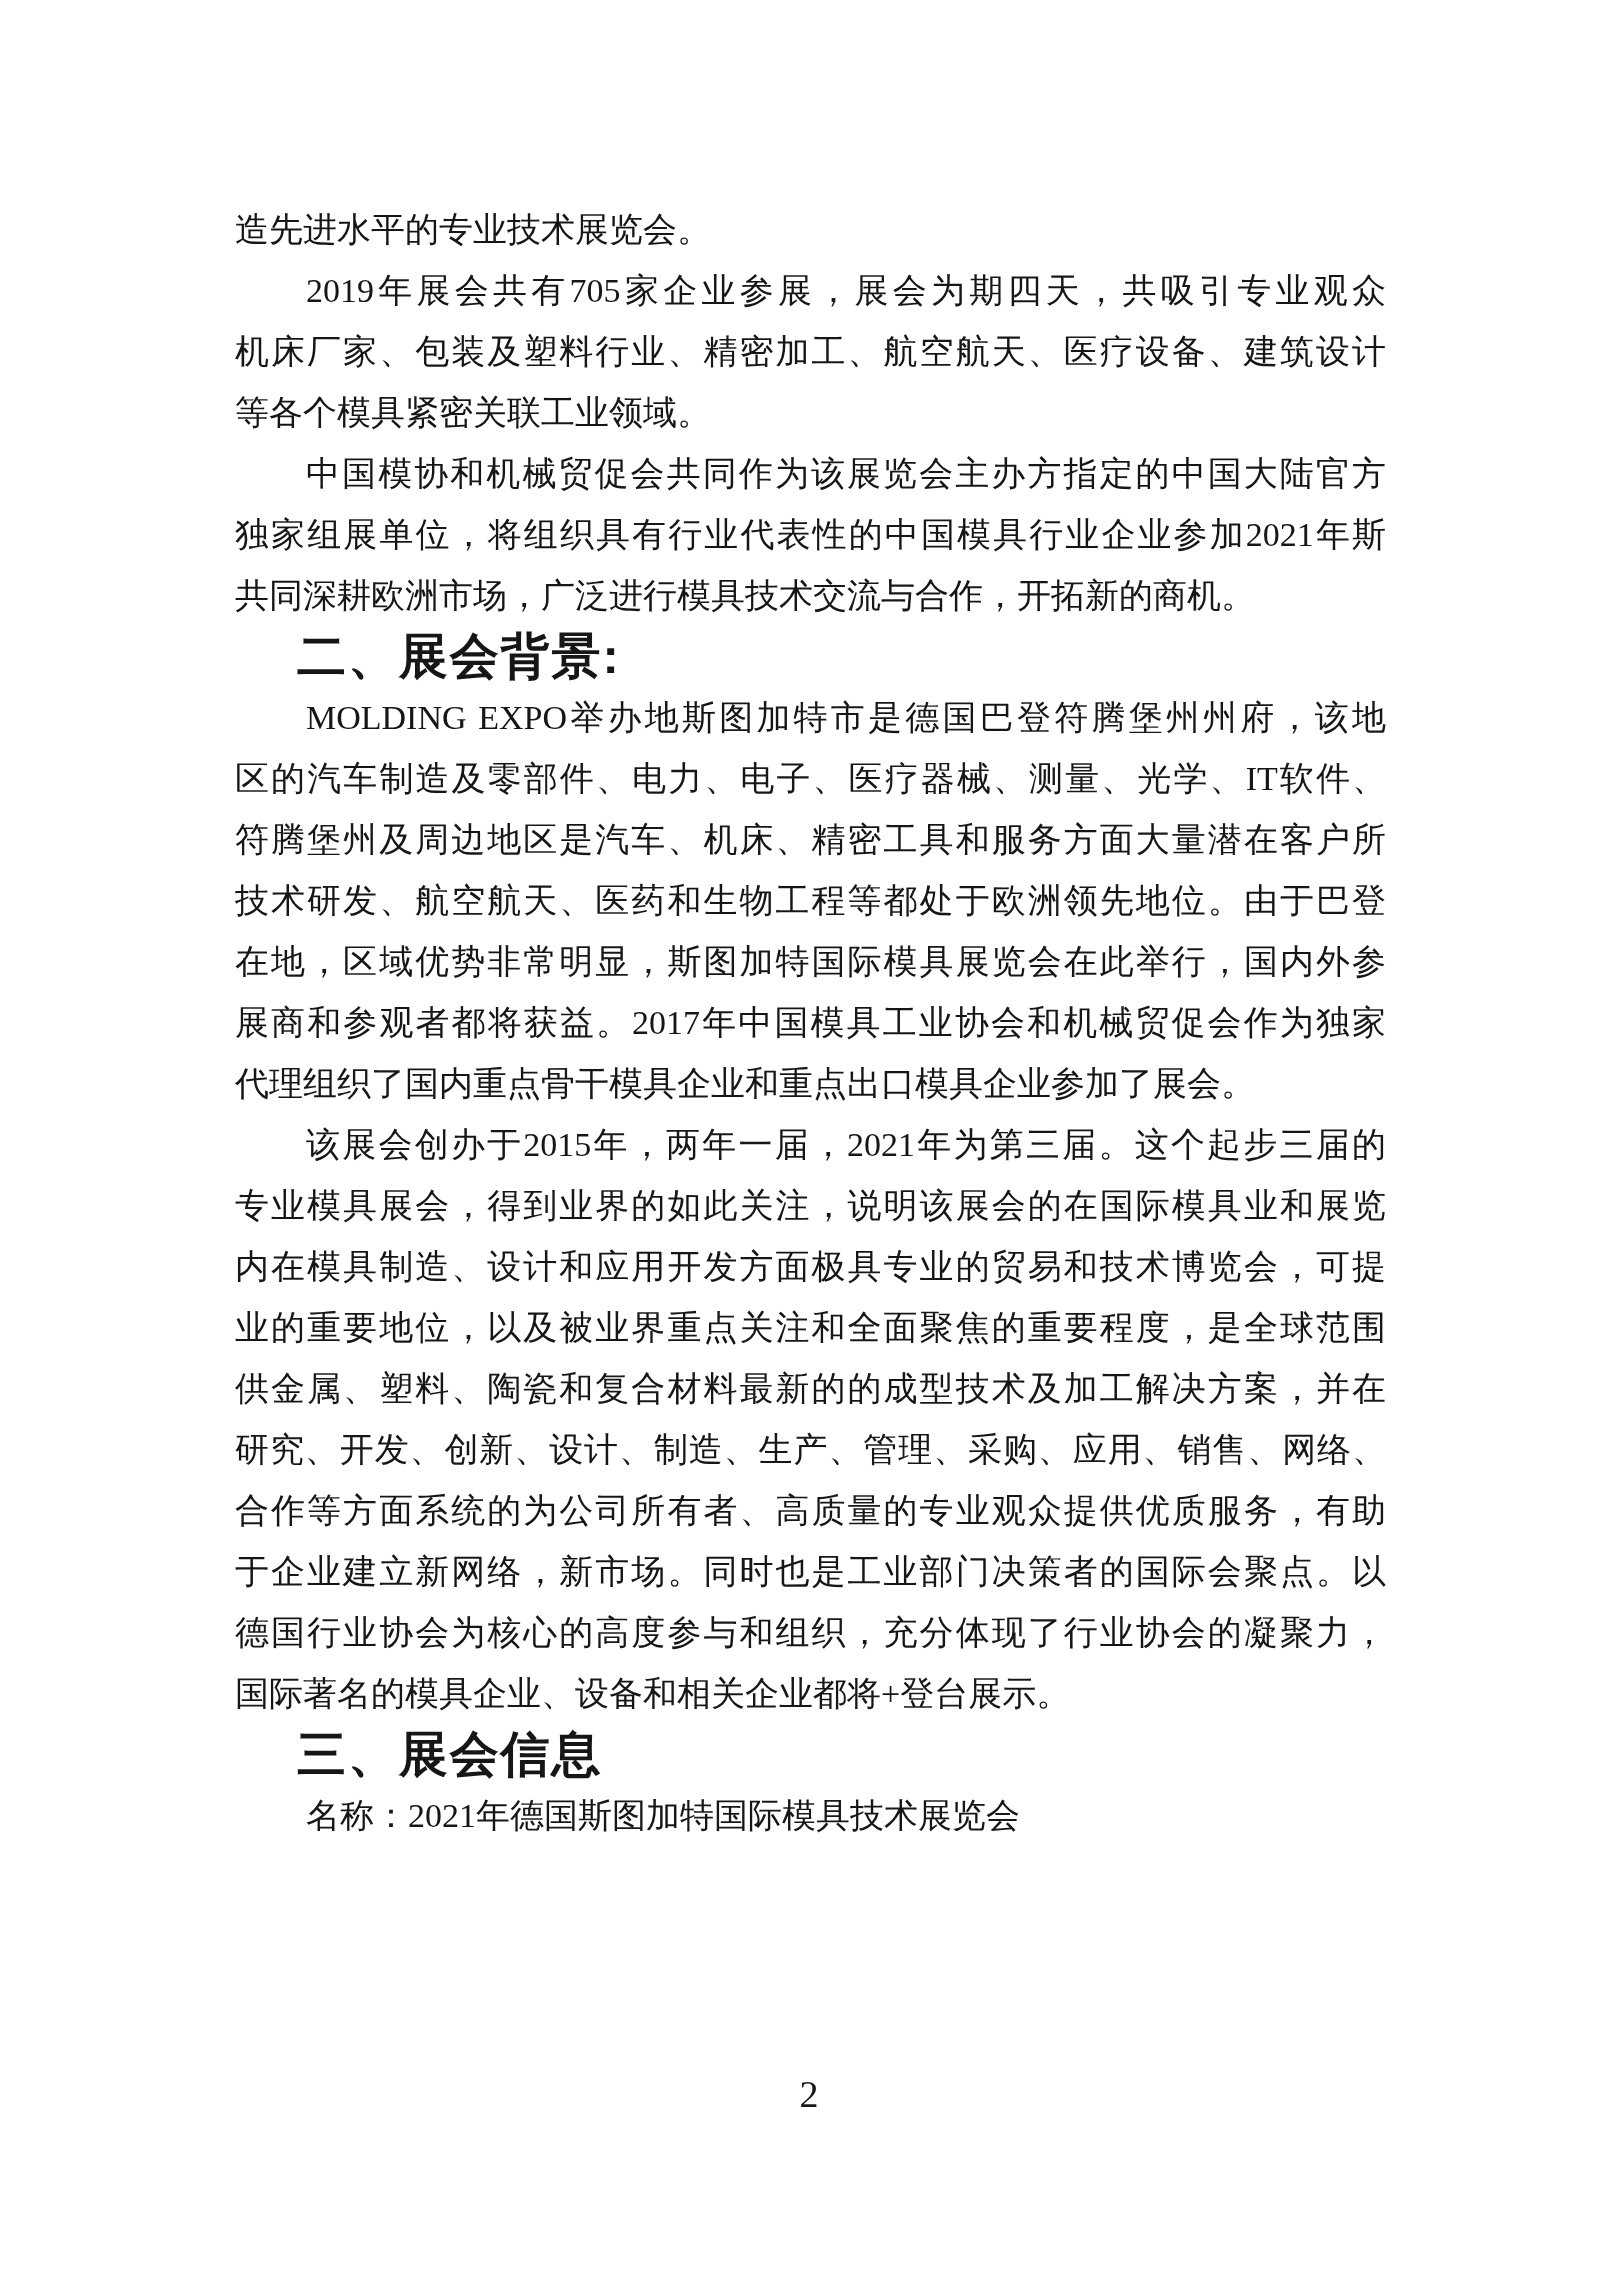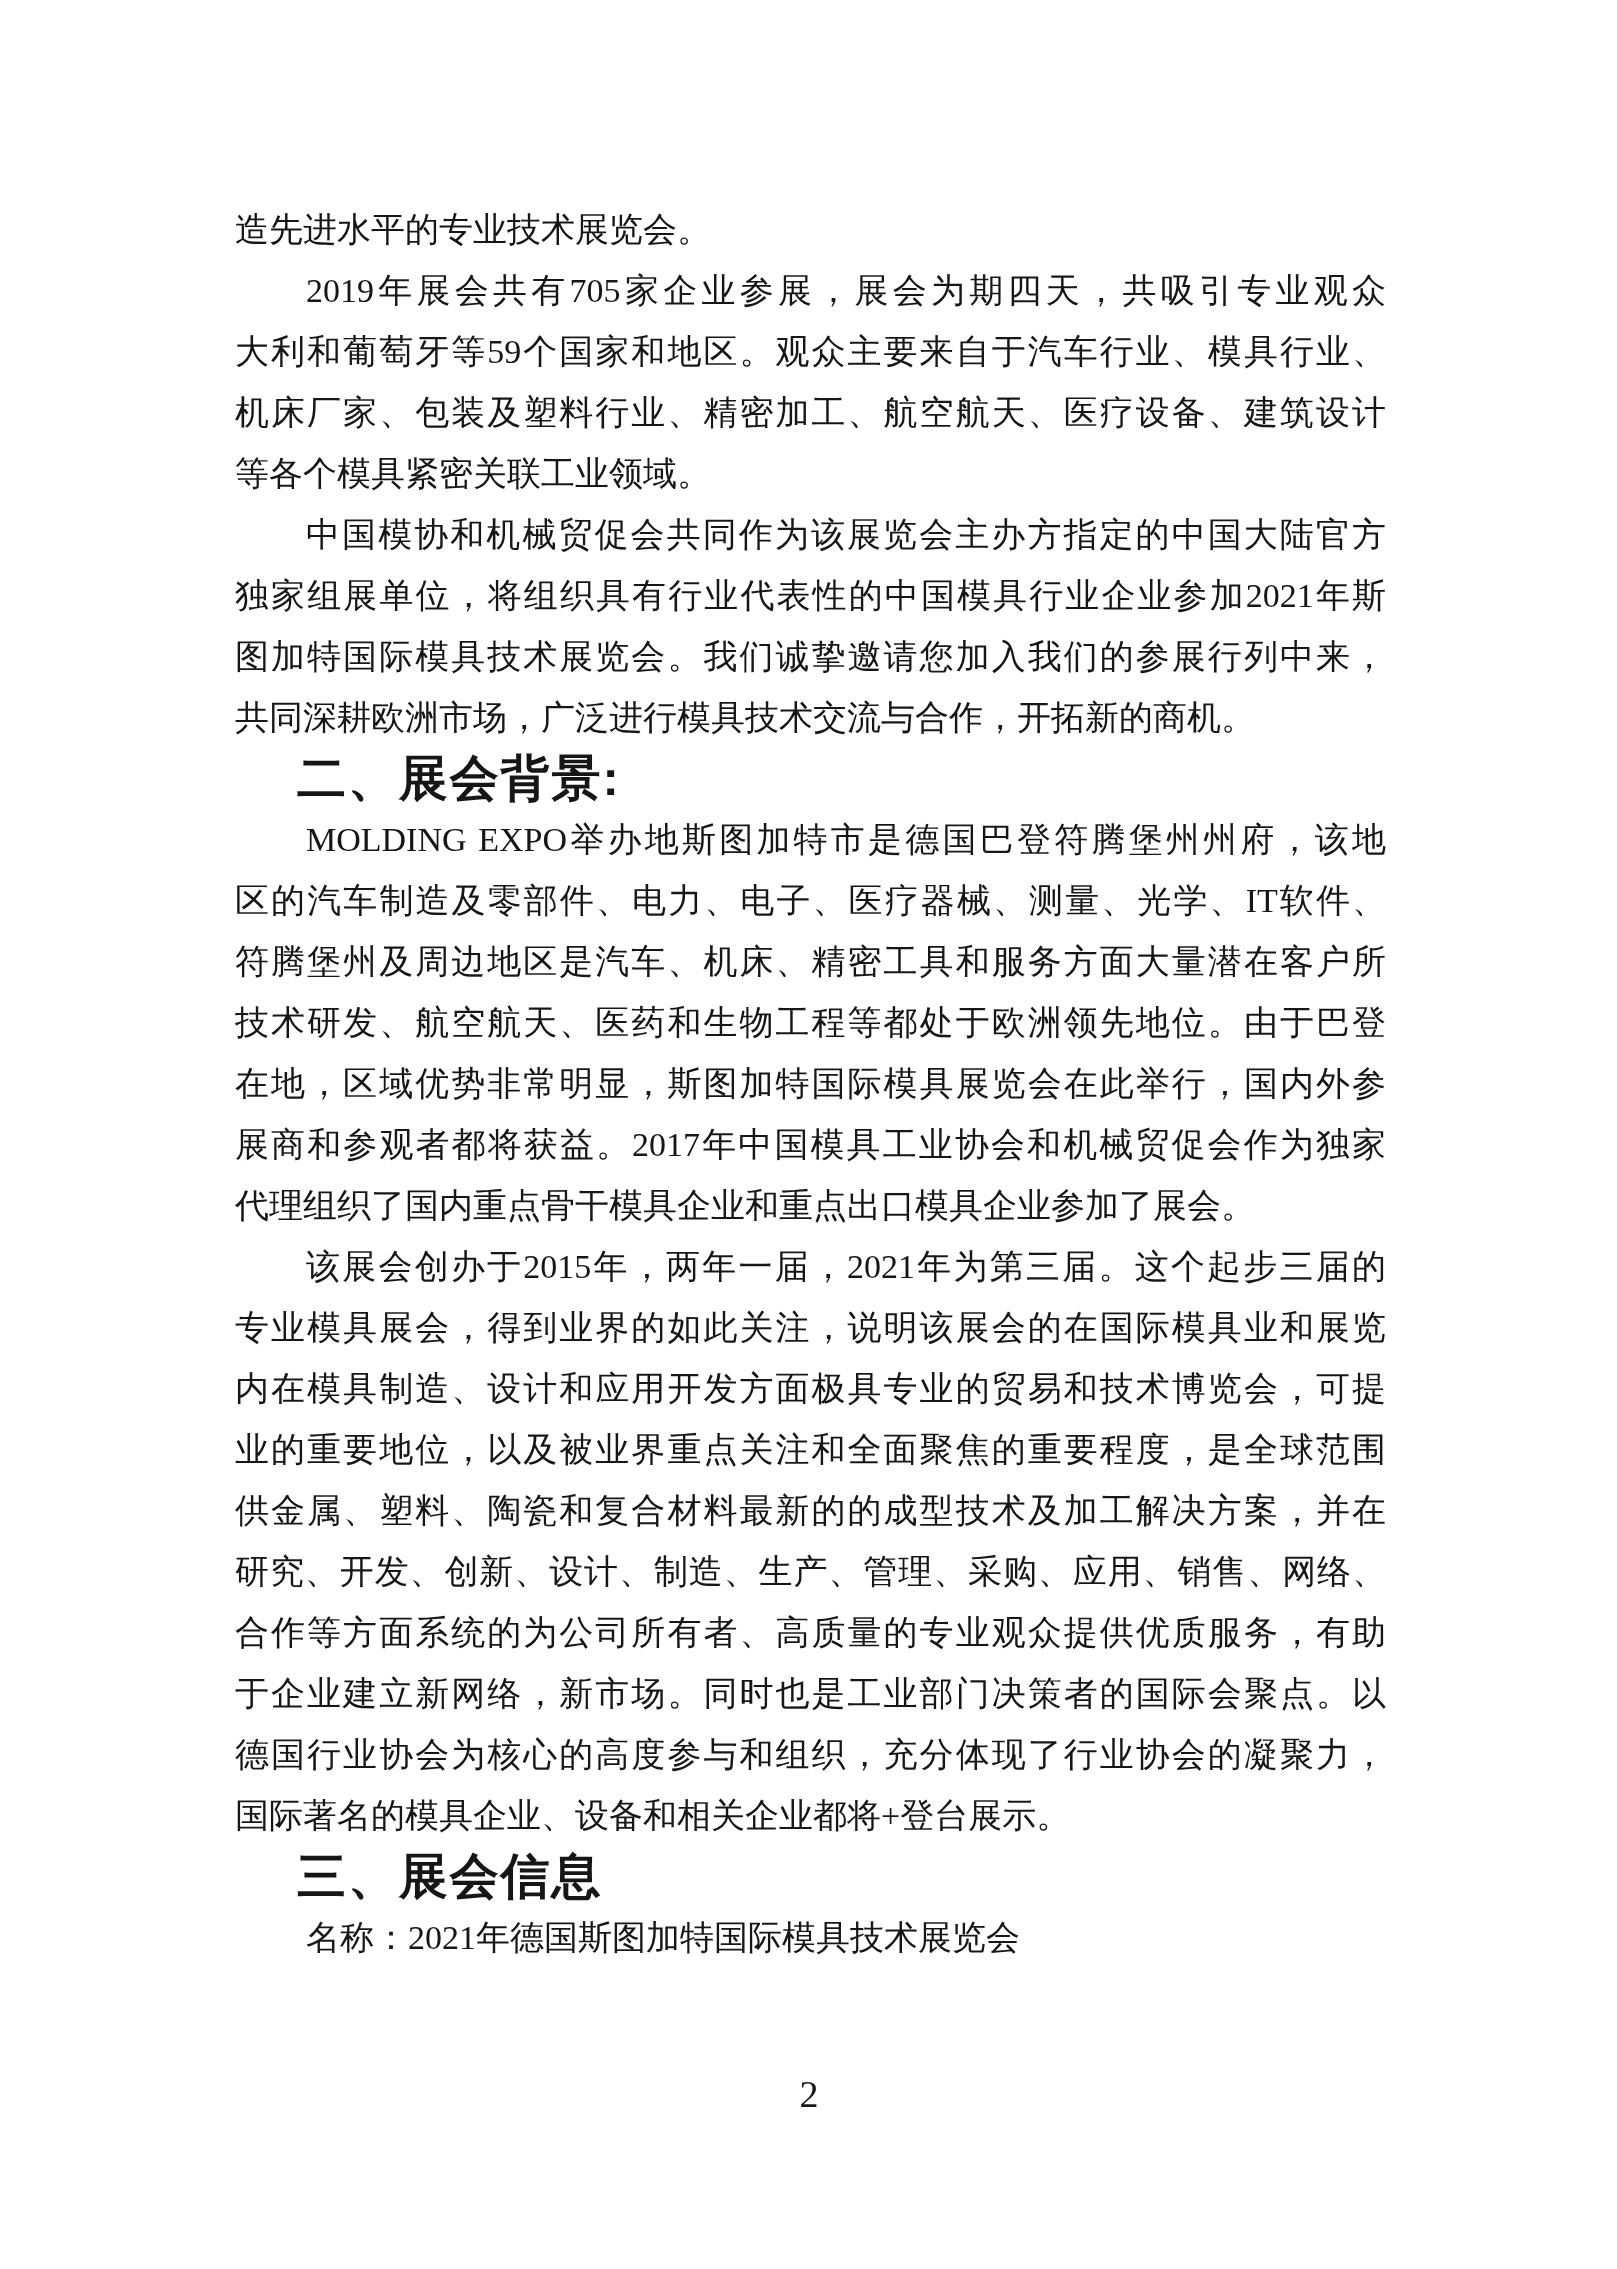--- a/index.html
+++ b/index.html
@@ -57,26 +57,24 @@
     font-size: 38px;
   }
 </style>
 </head>
 <body>
 
 <div class="page">
   <div class="content">
       <div class="line">造先进水平的专业技术展览会。</div>
       <div class="line indent fill">2019年展会共有705家企业参展，展会为期四天，共吸引专业观众</div>
-      <div class="line fill">大利和葡萄牙等59个国家和地区。观众主要来自于汽车行业、模具行业、</div>
       <div class="line fill">机床厂家、包装及塑料行业、精密加工、航空航天、医疗设备、建筑设计</div>
       <div class="line">等各个模具紧密关联工业领域。</div>
       <div class="line indent fill">中国模协和机械贸促会共同作为该展览会主办方指定的中国大陆官方</div>
       <div class="line fill">独家组展单位，将组织具有行业代表性的中国模具行业企业参加2021年斯</div>
-      <div class="line fill">图加特国际模具技术展览会。我们诚挚邀请您加入我们的参展行列中来，</div>
       <div class="line">共同深耕欧洲市场，广泛进行模具技术交流与合作，开拓新的商机。</div>
       <div class="line heading indent">二、展会背景:</div>
       <div class="line indent fill">MOLDING EXPO举办地斯图加特市是德国巴登符腾堡州州府，该地</div>
       <div class="line fill">区的汽车制造及零部件、电力、电子、医疗器械、测量、光学、IT软件、</div>
       <div class="line fill">符腾堡州及周边地区是汽车、机床、精密工具和服务方面大量潜在客户所</div>
       <div class="line fill">技术研发、航空航天、医药和生物工程等都处于欧洲领先地位。由于巴登</div>
       <div class="line fill">在地，区域优势非常明显，斯图加特国际模具展览会在此举行，国内外参</div>
       <div class="line fill">展商和参观者都将获益。2017年中国模具工业协会和机械贸促会作为独家</div>
       <div class="line">代理组织了国内重点骨干模具企业和重点出口模具企业参加了展会。</div>
       <div class="line indent fill">该展会创办于2015年，两年一届，2021年为第三届。这个起步三届的</div>

